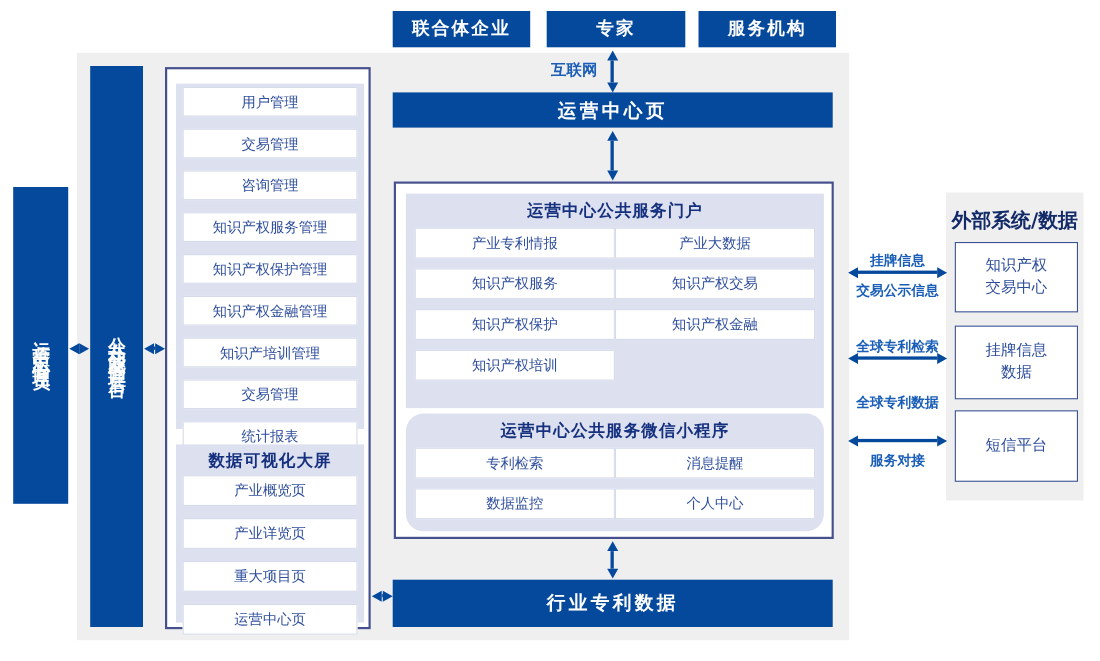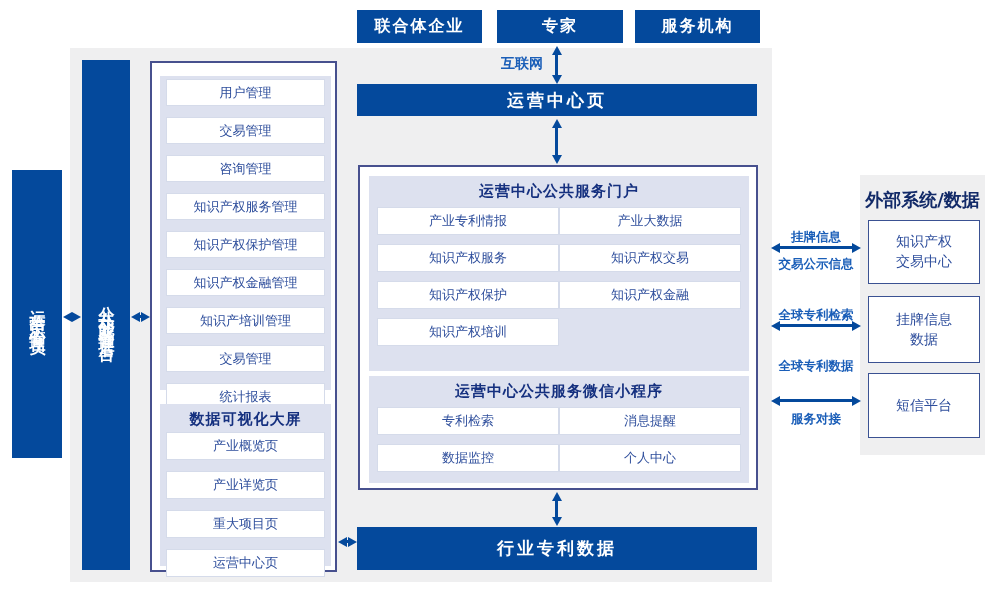--- a/index.html
+++ b/index.html
@@ -125,21 +125,21 @@
       <div class="grid2">
         <div class="item item-28">产业专利情报</div>
         <div class="item item-28">产业大数据</div>
         <div class="item item-28">知识产权服务</div>
         <div class="item item-28">知识产权交易</div>
         <div class="item item-28">知识产权保护</div>
         <div class="item item-28">知识产权金融</div>
         <div class="item item-28">知识产权培训</div>
       </div>
     </div>
-    <div class="section" style="left:9px;top:209px;width:380px;height:107px;">
+    <div class="section" style="left:9px;top:209px;width:380px;height:107px;border-radius:16px;">
       <div class="section-title">运营中心公共服务微信小程序</div>
       <div class="grid2">
         <div class="item item-28">专利检索</div>
         <div class="item item-28">消息提醒</div>
         <div class="item item-28">数据监控</div>
         <div class="item item-28">个人中心</div>
       </div>
     </div>
   </div>
 

